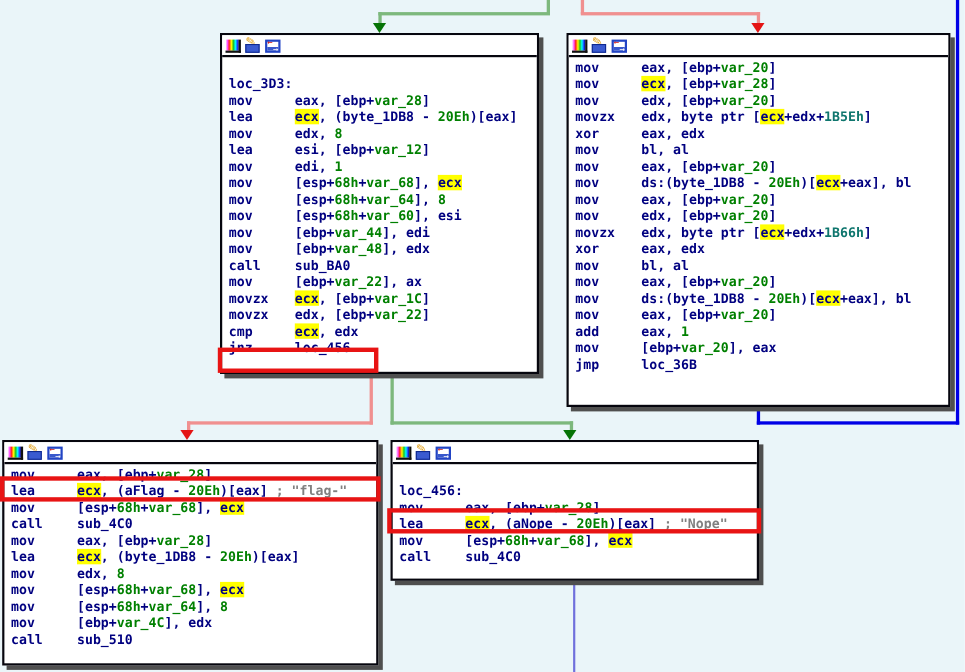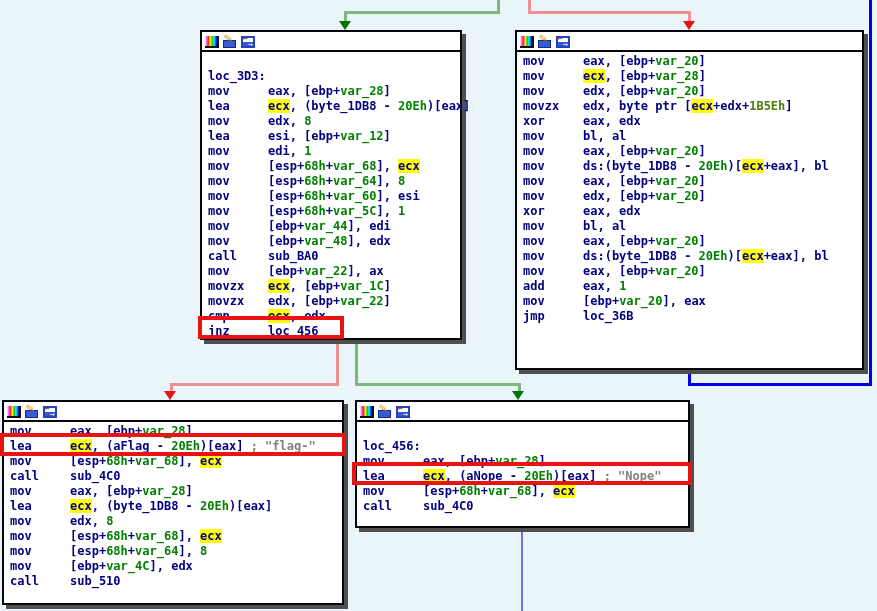--- a/index.html
+++ b/index.html
@@ -1,21 +1,21 @@
 <!DOCTYPE html>
 <html><head>
 <meta charset="utf-8">
 <style>
   html,body{margin:0;padding:0}
   .graph{position:relative;width:877px;height:611px;background:#eaf5f9;overflow:hidden;
          font-family:"DejaVu Sans Mono",monospace}
   
   .node{position:absolute;background:#ffffff;border:2px solid #06060e;
         box-shadow:4px 4px 0 #4f4f4f;box-sizing:border-box}
-  #b0{left:200px;top:30px;width:262px;height:310px}
+  #b0{left:200px;top:30px;width:290px;height:310px}
   #b1{left:515px;top:30px;width:349px;height:340px}
   #b2{left:2px;top:400px;width:342px;height:205px}
   #b3{left:355px;top:400px;width:335px;height:128px}
   .titlebar{height:17px;border-bottom:2px solid #06060e;background:#fff;
             display:flex;align-items:center;gap:4px;padding:1px 2px 0 3px}
   .ico{width:14px;height:12px;display:inline-block;position:relative;box-sizing:border-box}
   .ico-palette{background:linear-gradient(90deg,#ffffff 0,#ff50ff 15%,#ff2020 28%,#ffff00 45%,#20c020 60%,#00ffff 75%,#2040ff 90%,#000080 100%);
                border-right:2px solid #111;border-bottom:2px solid #111}
   .ico-pencil::before{content:"";position:absolute;left:0;bottom:0;width:11px;height:6px;
                background:#3a5ad0;border:1px solid #102a90}
@@ -24,21 +24,21 @@
   .ico-xref{border:2px solid #2244c4;background:linear-gradient(180deg,#ffffff 0 55%,#3858cc 55% 100%)}
   .ico-xref::before{content:"\2190";position:absolute;top:-4px;left:0;font-size:8px;color:#cc1111}
   .ico-xref::after{content:"\2192";position:absolute;bottom:-3px;right:0;font-size:8px;color:#ffffff}
   
   .code{position:relative;padding:2px 0 4px 6px;font-weight:bold;font-size:12px;
         line-height:15px;color:#000080}
   .line{height:15px;white-space:pre}
   .mn{display:inline-block;width:60px}
   .seg-n{color:#000080}
   .seg-g{color:#008000}
-  .seg-o{color:#4d7c0f}
+  .seg-o{color:#0f766e}
   .seg-c{color:#808080}
   .seg-h{color:#000080;background:#ffff00}
   
   .redbox{position:absolute;border:4px solid #e81414;height:23px;box-sizing:border-box;
           pointer-events:none;z-index:5}
   #b0 .redbox{left:-4px;top:284px;width:146px}
   #b2 .redbox{left:-4px;top:31px;width:346px}
   #b3 .redbox{left:-5px;top:60px;width:340px}
   
   .seg{position:absolute}
@@ -92,21 +92,20 @@
         <div class="line"></div>
         <div class="line"><span class="seg-n">loc_3D3:</span></div>
         <div class="line"><span class="mn seg-n">mov</span><span class="seg-n">eax, [ebp+</span><span class="seg-g">var_28</span><span class="seg-n">]</span></div>
         <div class="line"><span class="mn seg-n">lea</span><span class="seg-h">ecx</span><span class="seg-n">, (byte_1DB8 - </span><span class="seg-g">20Eh</span><span class="seg-n">)[eax]</span></div>
         <div class="line"><span class="mn seg-n">mov</span><span class="seg-n">edx, </span><span class="seg-g">8</span></div>
         <div class="line"><span class="mn seg-n">lea</span><span class="seg-n">esi, [ebp+</span><span class="seg-g">var_12</span><span class="seg-n">]</span></div>
         <div class="line"><span class="mn seg-n">mov</span><span class="seg-n">edi, </span><span class="seg-g">1</span></div>
         <div class="line"><span class="mn seg-n">mov</span><span class="seg-n">[esp+</span><span class="seg-g">68h</span><span class="seg-n">+</span><span class="seg-g">var_68</span><span class="seg-n">], </span><span class="seg-h">ecx</span></div>
         <div class="line"><span class="mn seg-n">mov</span><span class="seg-n">[esp+</span><span class="seg-g">68h</span><span class="seg-n">+</span><span class="seg-g">var_64</span><span class="seg-n">], </span><span class="seg-g">8</span></div>
         <div class="line"><span class="mn seg-n">mov</span><span class="seg-n">[esp+</span><span class="seg-g">68h</span><span class="seg-n">+</span><span class="seg-g">var_60</span><span class="seg-n">], esi</span></div>
-        <div class="line"><span class="mn seg-n">mov</span><span class="seg-n">[esp+</span><span class="seg-g">68h</span><span class="seg-n">+</span><span class="seg-g">var_5C</span><span class="seg-n">], </span><span class="seg-g">1</span></div>
         <div class="line"><span class="mn seg-n">mov</span><span class="seg-n">[ebp+</span><span class="seg-g">var_44</span><span class="seg-n">], edi</span></div>
         <div class="line"><span class="mn seg-n">mov</span><span class="seg-n">[ebp+</span><span class="seg-g">var_48</span><span class="seg-n">], edx</span></div>
         <div class="line"><span class="mn seg-n">call</span><span class="seg-n">sub_BA0</span></div>
         <div class="line"><span class="mn seg-n">mov</span><span class="seg-n">[ebp+</span><span class="seg-g">var_22</span><span class="seg-n">], ax</span></div>
         <div class="line"><span class="mn seg-n">movzx</span><span class="seg-h">ecx</span><span class="seg-n">, [ebp+</span><span class="seg-g">var_1C</span><span class="seg-n">]</span></div>
         <div class="line"><span class="mn seg-n">movzx</span><span class="seg-n">edx, [ebp+</span><span class="seg-g">var_22</span><span class="seg-n">]</span></div>
         <div class="line"><span class="mn seg-n">cmp</span><span class="seg-h">ecx</span><span class="seg-n">, edx</span></div>
         <div class="line"><span class="mn seg-n">jnz</span><span class="seg-n">loc_456</span></div>
       </div>
     <div class="redbox"></div>
@@ -122,20 +121,21 @@
         <div class="line"><span class="mn seg-n">mov</span><span class="seg-n">eax, [ebp+</span><span class="seg-g">var_20</span><span class="seg-n">]</span></div>
         <div class="line"><span class="mn seg-n">mov</span><span class="seg-h">ecx</span><span class="seg-n">, [ebp+</span><span class="seg-g">var_28</span><span class="seg-n">]</span></div>
         <div class="line"><span class="mn seg-n">mov</span><span class="seg-n">edx, [ebp+</span><span class="seg-g">var_20</span><span class="seg-n">]</span></div>
         <div class="line"><span class="mn seg-n">movzx</span><span class="seg-n">edx, byte ptr [</span><span class="seg-h">ecx</span><span class="seg-n">+edx+</span><span class="seg-o">1B5Eh</span><span class="seg-n">]</span></div>
         <div class="line"><span class="mn seg-n">xor</span><span class="seg-n">eax, edx</span></div>
         <div class="line"><span class="mn seg-n">mov</span><span class="seg-n">bl, al</span></div>
         <div class="line"><span class="mn seg-n">mov</span><span class="seg-n">eax, [ebp+</span><span class="seg-g">var_20</span><span class="seg-n">]</span></div>
         <div class="line"><span class="mn seg-n">mov</span><span class="seg-n">ds:(byte_1DB8 - </span><span class="seg-g">20Eh</span><span class="seg-n">)[</span><span class="seg-h">ecx</span><span class="seg-n">+eax], bl</span></div>
         <div class="line"><span class="mn seg-n">mov</span><span class="seg-n">eax, [ebp+</span><span class="seg-g">var_20</span><span class="seg-n">]</span></div>
         <div class="line"><span class="mn seg-n">mov</span><span class="seg-n">edx, [ebp+</span><span class="seg-g">var_20</span><span class="seg-n">]</span></div>
+        <div class="line"><span class="mn seg-n">movzx</span><span class="seg-n">edx, byte ptr [</span><span class="seg-h">ecx</span><span class="seg-n">+edx+</span><span class="seg-o">1B66h</span><span class="seg-n">]</span></div>
         <div class="line"><span class="mn seg-n">xor</span><span class="seg-n">eax, edx</span></div>
         <div class="line"><span class="mn seg-n">mov</span><span class="seg-n">bl, al</span></div>
         <div class="line"><span class="mn seg-n">mov</span><span class="seg-n">eax, [ebp+</span><span class="seg-g">var_20</span><span class="seg-n">]</span></div>
         <div class="line"><span class="mn seg-n">mov</span><span class="seg-n">ds:(byte_1DB8 - </span><span class="seg-g">20Eh</span><span class="seg-n">)[</span><span class="seg-h">ecx</span><span class="seg-n">+eax], bl</span></div>
         <div class="line"><span class="mn seg-n">mov</span><span class="seg-n">eax, [ebp+</span><span class="seg-g">var_20</span><span class="seg-n">]</span></div>
         <div class="line"><span class="mn seg-n">add</span><span class="seg-n">eax, </span><span class="seg-g">1</span></div>
         <div class="line"><span class="mn seg-n">mov</span><span class="seg-n">[ebp+</span><span class="seg-g">var_20</span><span class="seg-n">], eax</span></div>
         <div class="line"><span class="mn seg-n">jmp</span><span class="seg-n">loc_36B</span></div>
       </div>
   </div>

